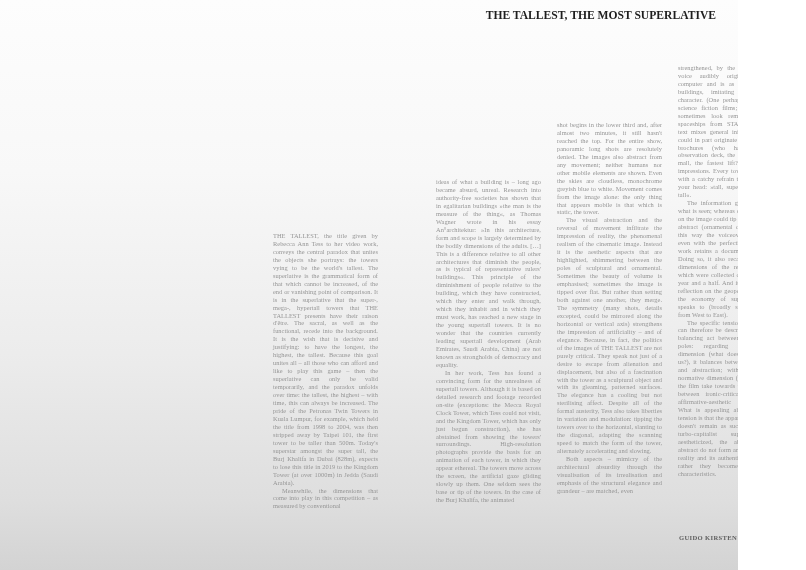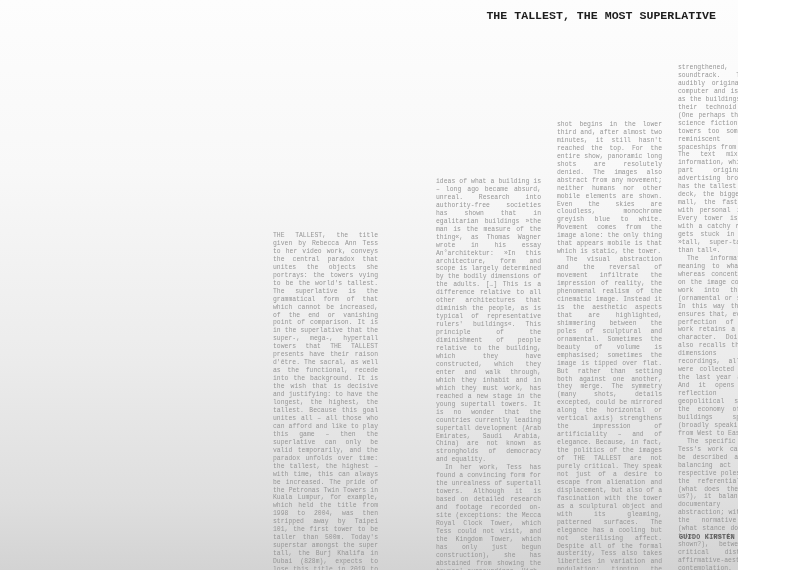--- a/index.html
+++ b/index.html
@@ -1,21 +1,21 @@
 <!DOCTYPE html>
 <html lang="en"><head>
 <meta charset="utf-8">
 <style>
   html,body{margin:0;padding:0;background:#ffffff;}
   .spread{
     position:relative;
     width:738px;height:570px;
     overflow:hidden;
     background:linear-gradient(180deg,#fdfdfd 0%,#f8f8f8 30%,#ececec 62%,#dedede 88%,#d3d3d3 100%);
-    font-family:Liberation Mono, monospace;
+    font-family:Liberation Serif, serif;
   }
   .title{
     position:absolute;top:9px;right:22px;margin:0;
     font-size:11.6px;font-weight:700;letter-spacing:0;
     color:#1e1e1e;white-space:nowrap;
   }
   .col{
     position:absolute;width:105px;
     text-align:justify;
     font-size:6.4px;line-height:7.95px;

